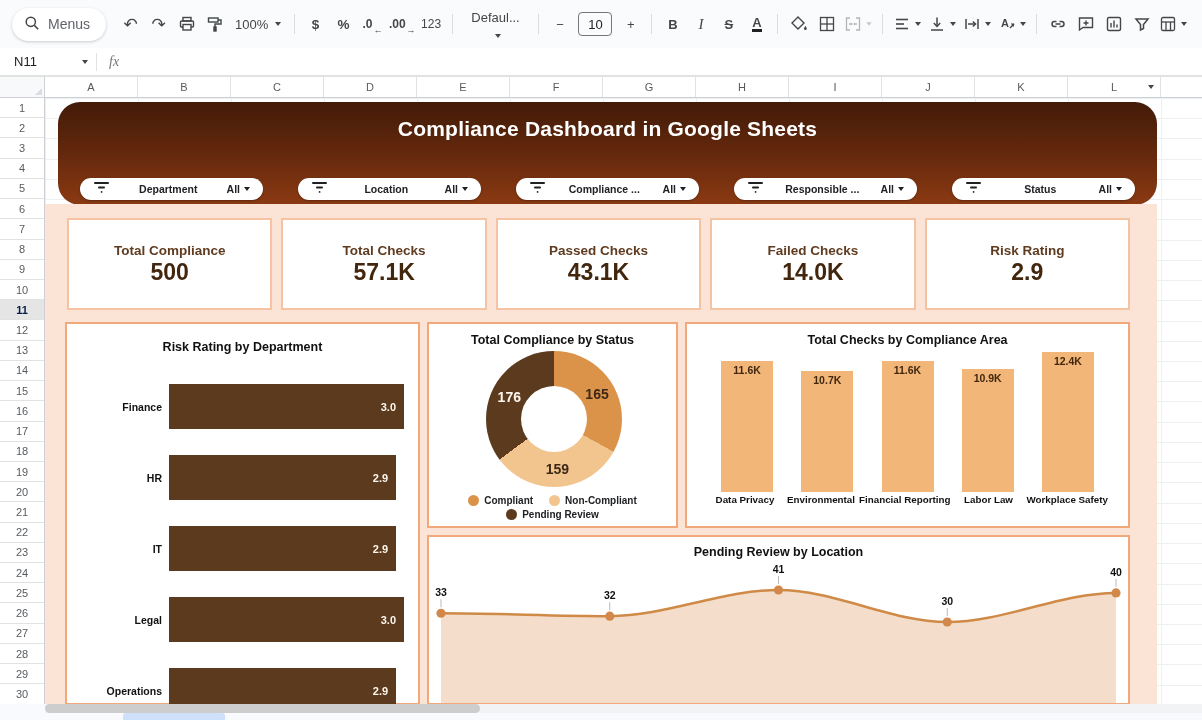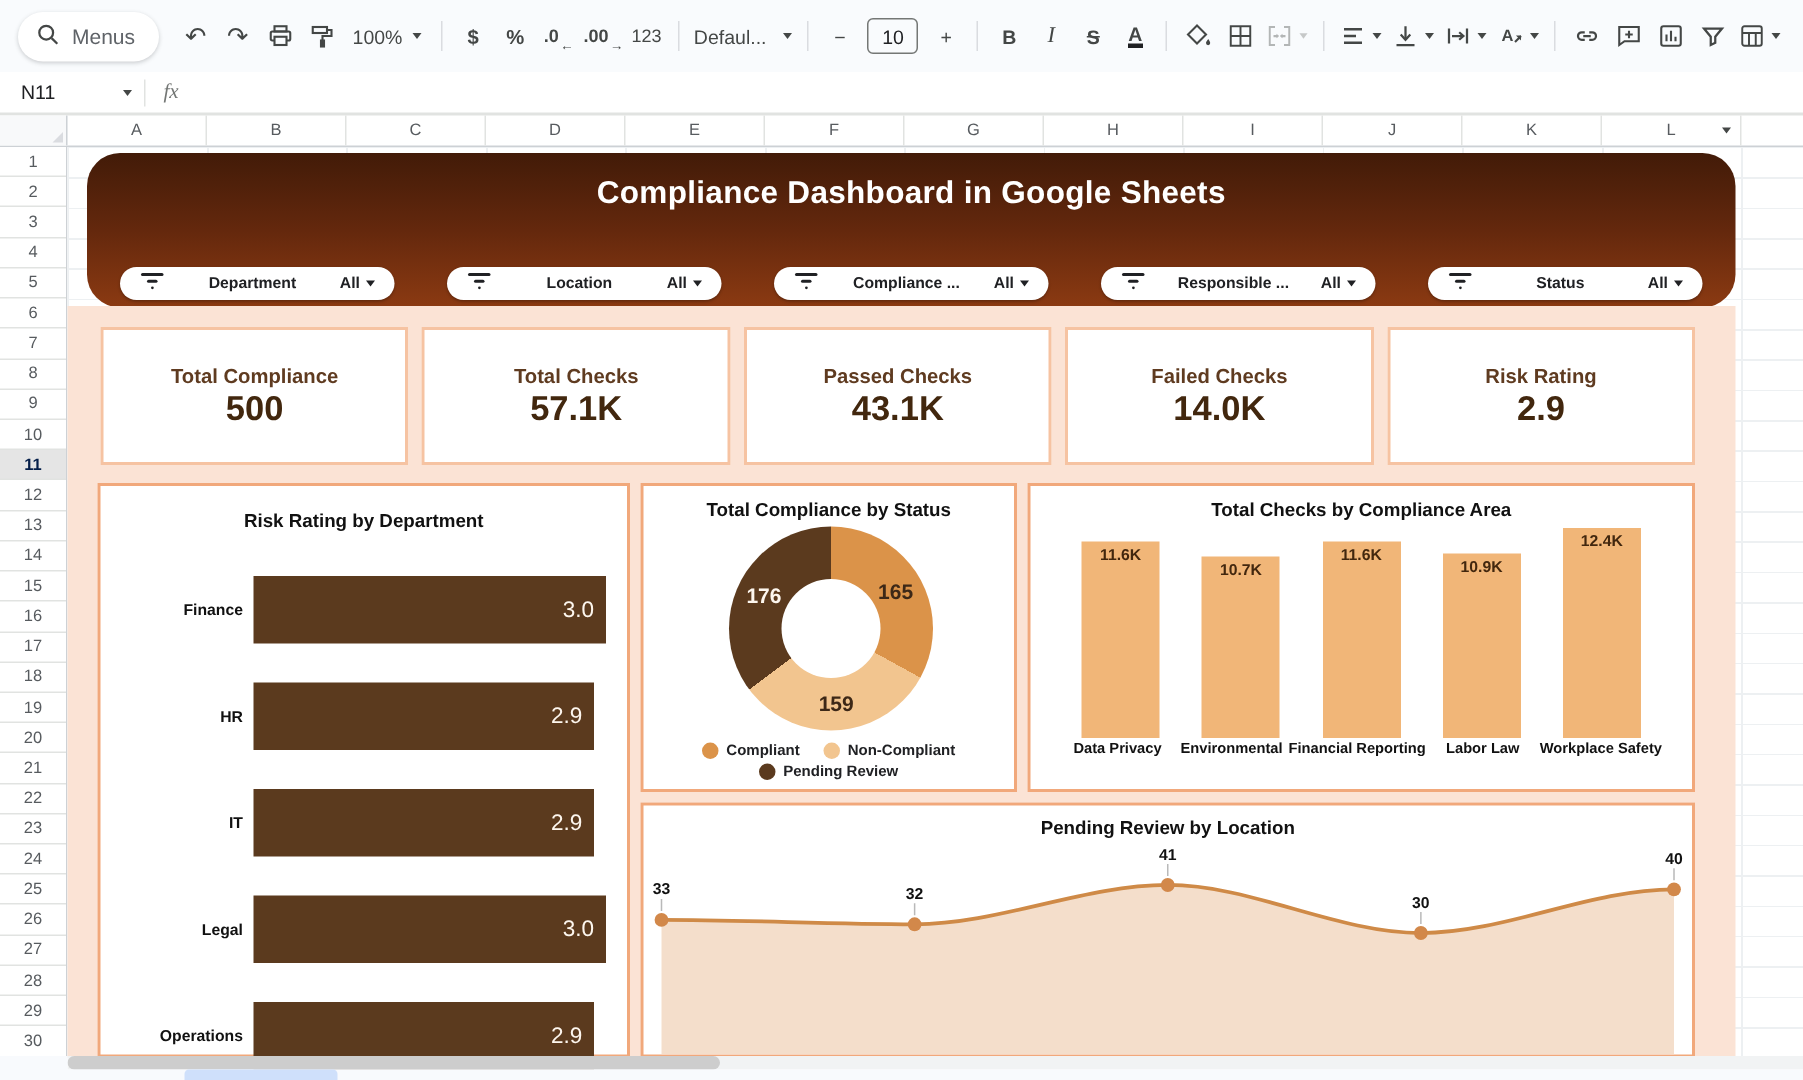--- a/index.html
+++ b/index.html
@@ -15,21 +15,21 @@
   .tb-btn { height:28px; min-width:27px; padding:0 3px; display:flex; align-items:center; justify-content:center;
             border-radius:4px; font-size:13px; color:#444746; position:relative; }
   .tb-btn svg { display:block; }
   .tb-sep { width:1px; height:20px; background:#dadce0; margin:0 6px; flex:none; }
   .tri { width:0; height:0; border-left:3.5px solid transparent; border-right:3.5px solid transparent;
          border-top:4.5px solid #444746; margin-left:4px; }
   .tri.sm { border-top-color:#747775; transform:scale(.9); }
   .tb-txt { font-weight:bold; font-size:13.5px; }
   .dec { font-weight:bold; font-size:12px; position:relative; padding-right:8px; }
   .dec .ar { position:absolute; right:-2px; bottom:-4px; font-size:9px; font-weight:normal; }
-  .font-box { width:72px; display:flex; justify-content:space-between; align-items:center; font-size:13px; color:#444746; }
+  .font-box { width:72px; display:flex; justify-content:space-between; align-items:center; font-size:13px; color:#444746;flex-direction:column; }
   .size-box { width:34px; height:24px; border:1px solid #747775; border-radius:4px; display:flex;
               align-items:center; justify-content:center; font-size:13px; margin:0 4px; background:#f9fbfd; }
   .b-bold { font-weight:bold; }
   .b-italic { font-style:italic; font-family:"Liberation Serif", serif; font-size:15px; }
   .b-strike { text-decoration:line-through; font-weight:bold; }
   .b-color { font-weight:bold; border-bottom:3px solid #202124; line-height:13px; }
   .disabled { opacity:.38; }
 
   
   .formula-bar { position:absolute; left:0; top:48px; width:1202px; height:28px; background:#fff;
@@ -80,21 +80,21 @@
   .chart-title { text-align:center; font-size:12.5px; font-weight:bold; color:#111; }
 
   
   .bar-card { left:20px; top:224px; width:355px; height:383px; }
   .bar-card .chart-title { margin-top:16px;text-align:center; }
   .bar-rows { position:absolute; left:0; top:47px; right:14px; }
   .bar-row { height:71px; display:flex; align-items:center; }
   .bar-row .blabel { width:102px; text-align:right; padding-right:7px; font-size:10.5px; font-weight:bold; color:#111; flex:none; }
   .bar-track { flex:1; height:45px; }
   .hbar { height:45px; background:#5b3a1e; display:flex; align-items:center; justify-content:flex-end;
-          padding-right:8px; color:#fdf6ee; font-size:15px; font-weight:normal; }
+          padding-right:8px; color:#fdf6ee; font-size:11px; font-weight:bold; }
 
   
   .donut-card { left:382px; top:224px; width:251px; height:206px; }
   .donut-card .chart-title { margin-top:9px; }
   .donut { position:absolute; left:57px; top:27px; width:136px; height:136px; border-radius:50%; }
   .donut::after { content:""; position:absolute; left:35px; top:35px; width:66px; height:66px; border-radius:50%; background:#fff; }
   .dlabel { position:absolute; transform:translate(-50%,-50%); font-size:14px; font-weight:bold; z-index:2; }
   .dlegend { position:absolute; left:0; right:0; bottom:6px; display:flex; flex-wrap:wrap; justify-content:center;
              column-gap:16px; row-gap:3px; padding:0 8px; }
   .litem { display:flex; align-items:center; gap:5px; font-size:10px; font-weight:bold; color:#202124; }

